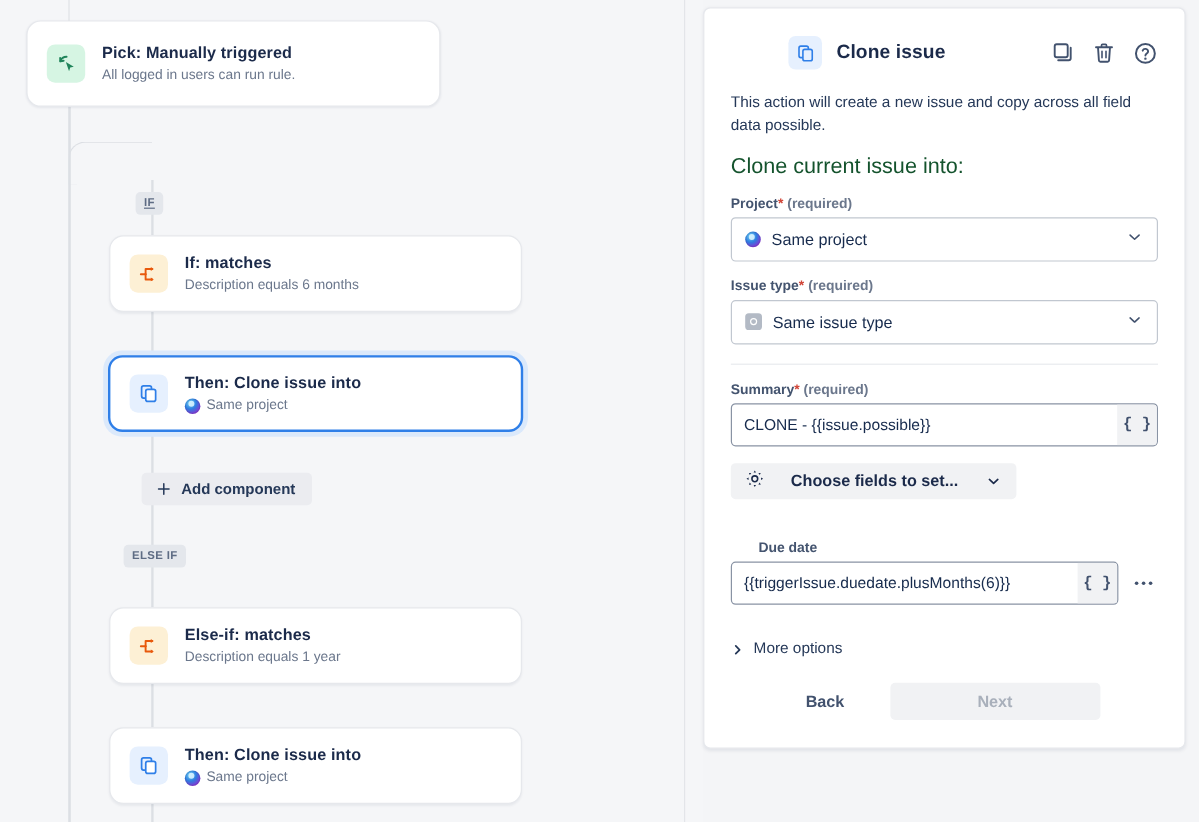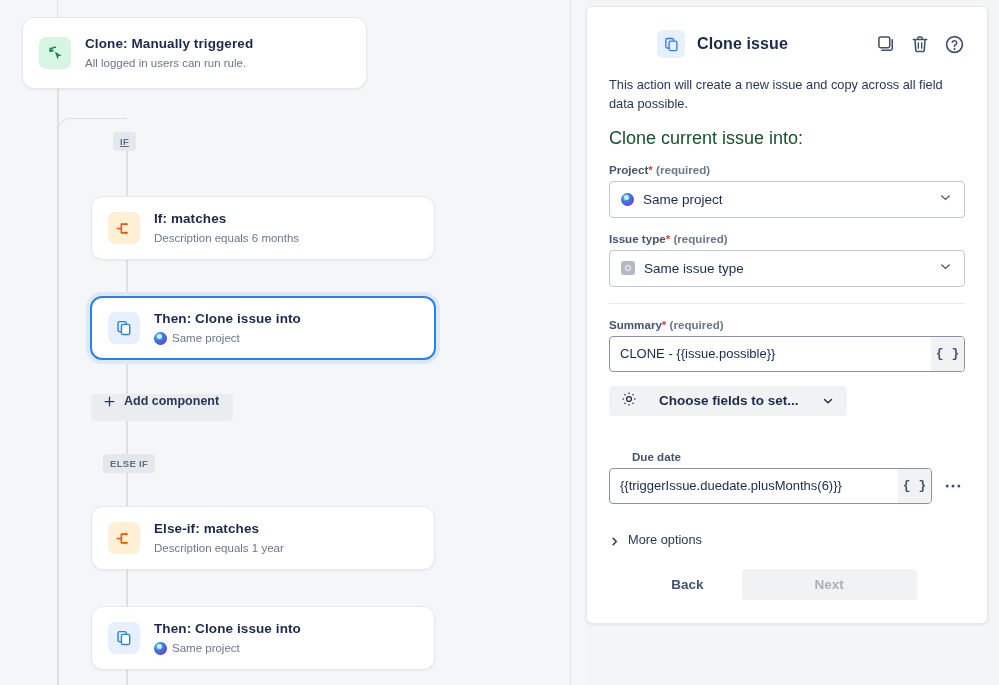--- a/index.html
+++ b/index.html
@@ -61,23 +61,23 @@
     box-shadow: 0 1px 2px rgba(9,30,66,0.06);
     display: flex; align-items: center; padding: 0 16px;
   }
   .comp-card.selected {
     border: 2px solid #2f7fe8;
     box-shadow: 0 0 0 4px #dbe9fb;
     left: 90px; width: 346px;
   }
 
   .add-btn {
-    position: absolute; left: 91px; top: 394px; height: 27px;
+    position: absolute; left: 118px; top: 394px; height: 27px;
     background: #ebecf0; border: none; border-radius: 4px;
-    display: flex; align-items: flex-start; gap: 7px; padding: 0 14px 0 11px;
+    display: flex; align-items: center; gap: 7px; padding: 0 14px 0 11px;
     font-size: 12.5px; font-weight: 700; color: #253858;
     font-family: "Liberation Sans", sans-serif; cursor: pointer;
   }
 
   
   .proj-av {
     width: 13px; height: 13px; border-radius: 50%;
     background: radial-gradient(circle at 35% 30%, #6fd3f5 0%, #2f7de0 40%, #7b3fd4 72%, #b93fb5 100%);
     flex: 0 0 13px; box-shadow: inset 0 0 0 1px rgba(0,0,0,.08);
     position: relative;
@@ -181,26 +181,26 @@
 
     <div class="trigger-card">
       <div class="tile green">
         <svg width="19" height="19" viewBox="0 0 24 24" fill="none">
           <path d="M12 4.2a7 7 0 0 0-6.6 4.6" stroke="#1f845a" stroke-width="2" stroke-linecap="round"></path>
           <path d="M5.2 5.4l.2 3.6 3.5-.6" stroke="#1f845a" stroke-width="2" stroke-linecap="round" stroke-linejoin="round"></path>
           <path d="M11.2 9.6l8.4 5.1-3.8.9-1.2 3.9-3.4-9.9z" fill="#1f845a"></path>
         </svg>
       </div>
       <div class="card-text">
-        <div class="card-title">Clone: Manually triggered</div>
+        <div class="card-title">Pick: Manually triggered</div>
         <div class="card-sub">All logged in users can run rule.</div>
       </div>
     </div>
 
-    <div class="badge" style="left:113px; top:132px;text-decoration:underline;">
+    <div class="badge" style="left:113px; top:160px;text-decoration:underline;">
       <span>IF</span>
     </div>
 
     <div class="comp-card" style="top:196px;">
       <div class="tile orange">
         <svg width="19" height="19" viewBox="0 0 24 24" fill="none">
           <path d="M3 12h5" stroke="#e8590c" stroke-width="2" stroke-linecap="round"></path>
           <path d="M8 12V6.5h7" stroke="#e8590c" stroke-width="2" stroke-linecap="round" stroke-linejoin="round"></path>
           <path d="M8 12v5.5h7" stroke="#e8590c" stroke-width="2" stroke-linecap="round" stroke-linejoin="round"></path>
           <path d="M13.5 4.5L16.5 6.5 13.5 8.5z" fill="#e8590c"></path>

